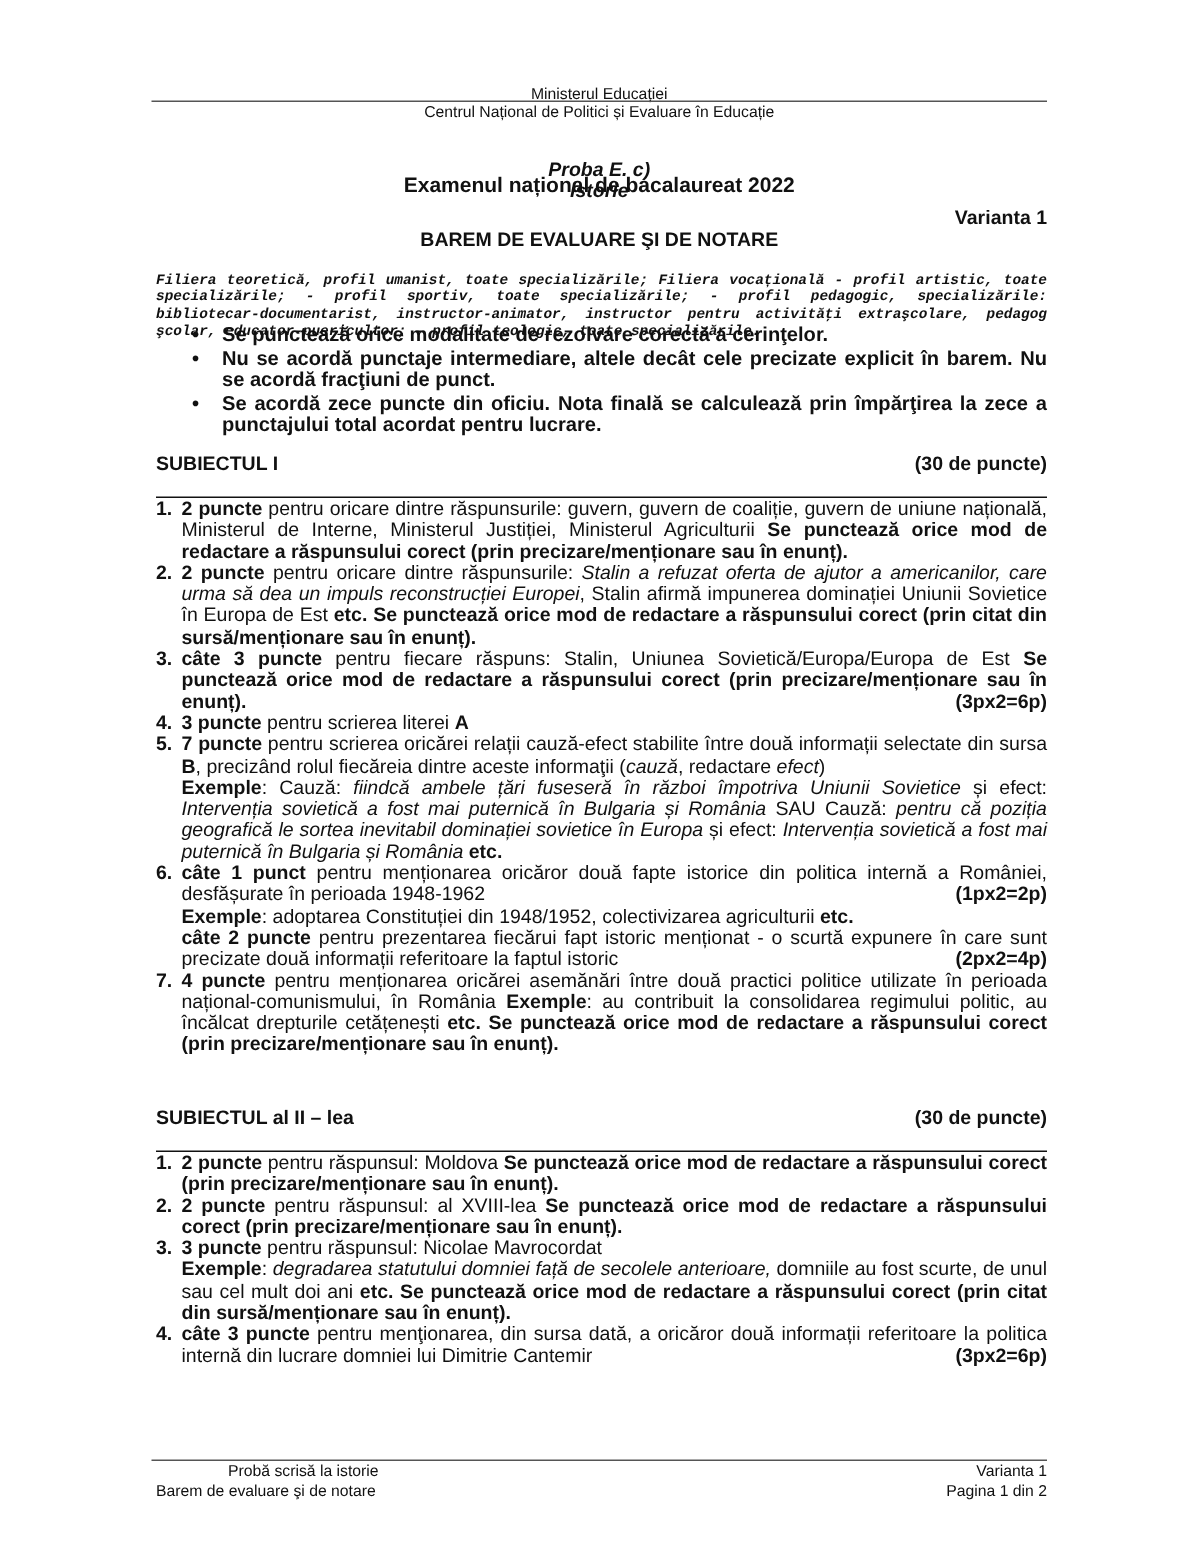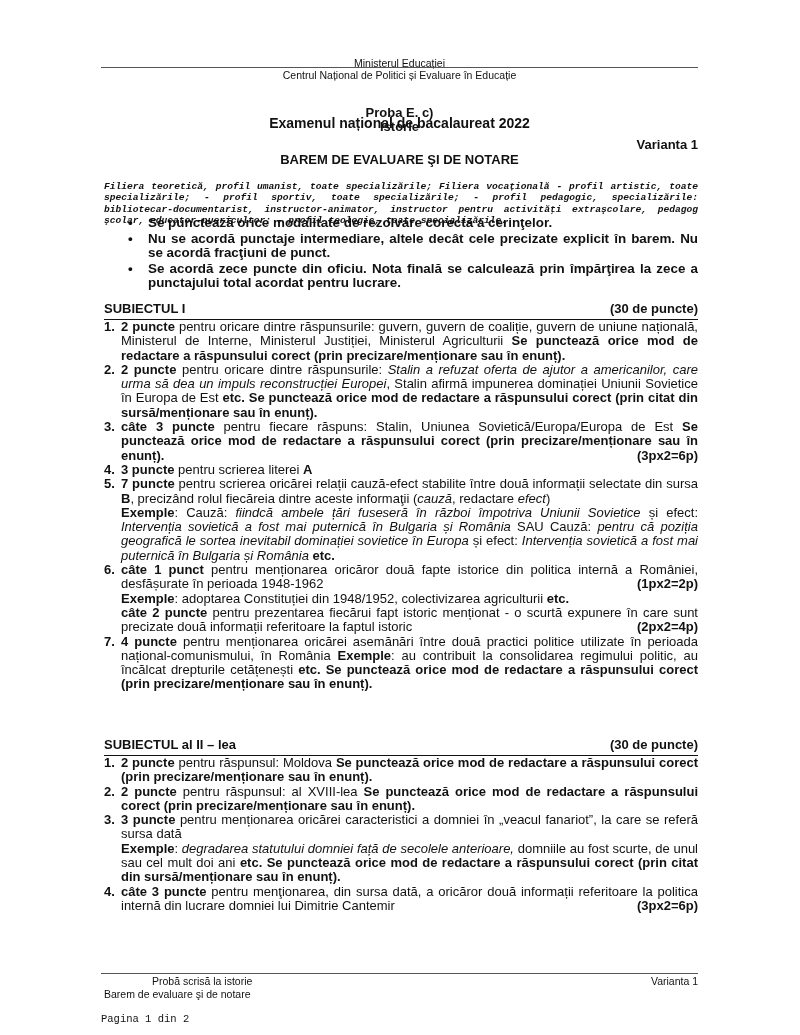--- a/index.html
+++ b/index.html
@@ -4,43 +4,43 @@
 <style>
   html, body { margin: 0; padding: 0; background: #ffffff; }
   body { width: 800px; height: 1035px; position: relative; overflow: hidden;
          font-family: "Liberation Sans", sans-serif; color: #111; }
   .page { position: absolute; left: 101px; top: 0; width: 597px; }
   .ministry { position: absolute; left: 0; width: 597px; text-align: center; font-size: 10.5px; line-height: 13px; margin-top: 16px; }
   .ministry.l1 { top: 41px; }
   .ministry.l2 { top: 53px; }
   .hdr-rule { position: absolute; left: 0; top: 67px; width: 597px; height: 0; border-top: 1px solid #555; }
   .exam-title { position: absolute; top: 75px; left: 0; width: 597px; text-align: center; font-weight: bold; font-size: 14px; margin-top: 40px; }
-  .probe { position: absolute; top: 106px; left: 0; width: 597px; text-align: center; font-weight: bold; font-size: 13px; line-height: 14px; }
+  .probe { position: absolute; top: 106px; left: 0; width: 597px; text-align: center; font-weight: bold; font-size: 13px; line-height: 14px; font-style: italic; }
   .varianta { position: absolute; top: 137px; right: 0; font-weight: bold; font-size: 13px; }
   .barem { position: absolute; top: 152px; left: 0; width: 597px; text-align: center; font-weight: bold; font-size: 13px; }
   .filiera { position: absolute; top: 181px; left: 3px; width: 594px; font-style: italic; font-weight: bold; font-size: 9.6px; line-height: 11.3px; text-align: justify; font-family: Liberation Mono, monospace; }
   .rules { position: absolute; top: 216px; left: 27px; width: 570px; margin: 0; padding: 0; list-style: none; font-weight: bold; font-size: 13.4px; line-height: 14.6px; }
   .rules li { position: relative; padding-left: 20px; text-align: justify; margin-bottom: 1px; }
   .rules li .bullet { position: absolute; left: 0; top: 0; }
   .content { position: absolute; left: 3px; width: 594px; font-size: 13px; line-height: 14.3px; }
-  .sect-hdr { display: flex; justify-content: space-between; font-weight: bold; border-bottom: 1.2px solid #111; line-height: 13px; padding-bottom: 4px; }
+  .sect-hdr { display: flex; justify-content: space-between; font-weight: bold; border-bottom: 1.2px solid #111; line-height: 13px; padding-bottom: 16px; }
   .sect-hdr span { text-decoration: none; }
   .items { margin: 0; padding: 0; list-style: none; }
   .items li { position: relative; padding-left: 17px; text-align: justify; }
   .items li .num { position: absolute; left: 0; top: 0; font-weight: bold; }
   .items li p { margin: 0; text-align: justify; }
   b, .b { font-weight: bold; }
   i, .i { font-style: italic; }
   .score { float: right; font-weight: bold; }
   .foot-rule { position: absolute; left: 0; top: 973px; width: 597px; border-top: 1px solid #555; }
   .foot { position: absolute; font-size: 10.5px; line-height: 13px; }
   .foot.left1 { left: 3px; top: 975px; margin-left: 48px; }
   .foot.left2 { left: 3px; top: 988px; }
   .foot.right { right: 0; top: 975px; }
-  .foot.center { left: 0; width: 597px; text-align: left; top: 1013px; font-family: Liberation Mono, monospace; }
+  .foot.center { left: 0; width: 597px; text-align: right; top: 988px; }
 </style>
 </head>
 <body>
 
 <div class="page">
 
   <div class="ministry l1">Ministerul Educației</div>
   <div class="ministry l2">Centrul Național de Politici și Evaluare în Educație</div>
   <div class="hdr-rule"></div>
 
@@ -109,21 +109,21 @@
       <li>
         <span class="num">1.</span>
         <b>2 puncte</b><span> pentru răspunsul: Moldova </span><b>Se punctează orice mod de redactare a răspunsului corect (prin precizare/menționare sau în enunț).</b>
       </li>
       <li>
         <span class="num">2.</span>
         <b>2 puncte</b><span> pentru răspunsul: al XVIII-lea </span><b>Se punctează orice mod de redactare a răspunsului corect (prin precizare/menționare sau în enunț).</b>
       </li>
       <li>
         <span class="num">3.</span>
-        <p><b>3 puncte</b><span> pentru menționarea oricărei caracteristici a domniei în „veacul fanariot”, la care se referă sursa dată</span></p>
+        <p><b>3 puncte</b><span> pentru răspunsul: Nicolae Mavrocordat</span></p>
         <p><b>Exemple</b><span>: </span><i>degradarea statutului domniei față de secolele anterioare,</i><span> domniile au fost scurte, de unul sau cel mult doi ani </span><b>etc. Se punctează orice mod de redactare a răspunsului corect (prin citat din sursă/menționare sau în enunț).</b></p>
       </li>
       <li>
         <span class="num">4.</span>
         <b>câte 3 puncte</b><span> pentru menţionarea, din sursa dată, a oricăror două informații referitoare la politica internă din lucrare domniei lui Dimitrie Cantemir</span><span class="score">(3px2=6p)</span>
       </li>
     </ol>
   </div>
 
   <div class="foot-rule"></div>

